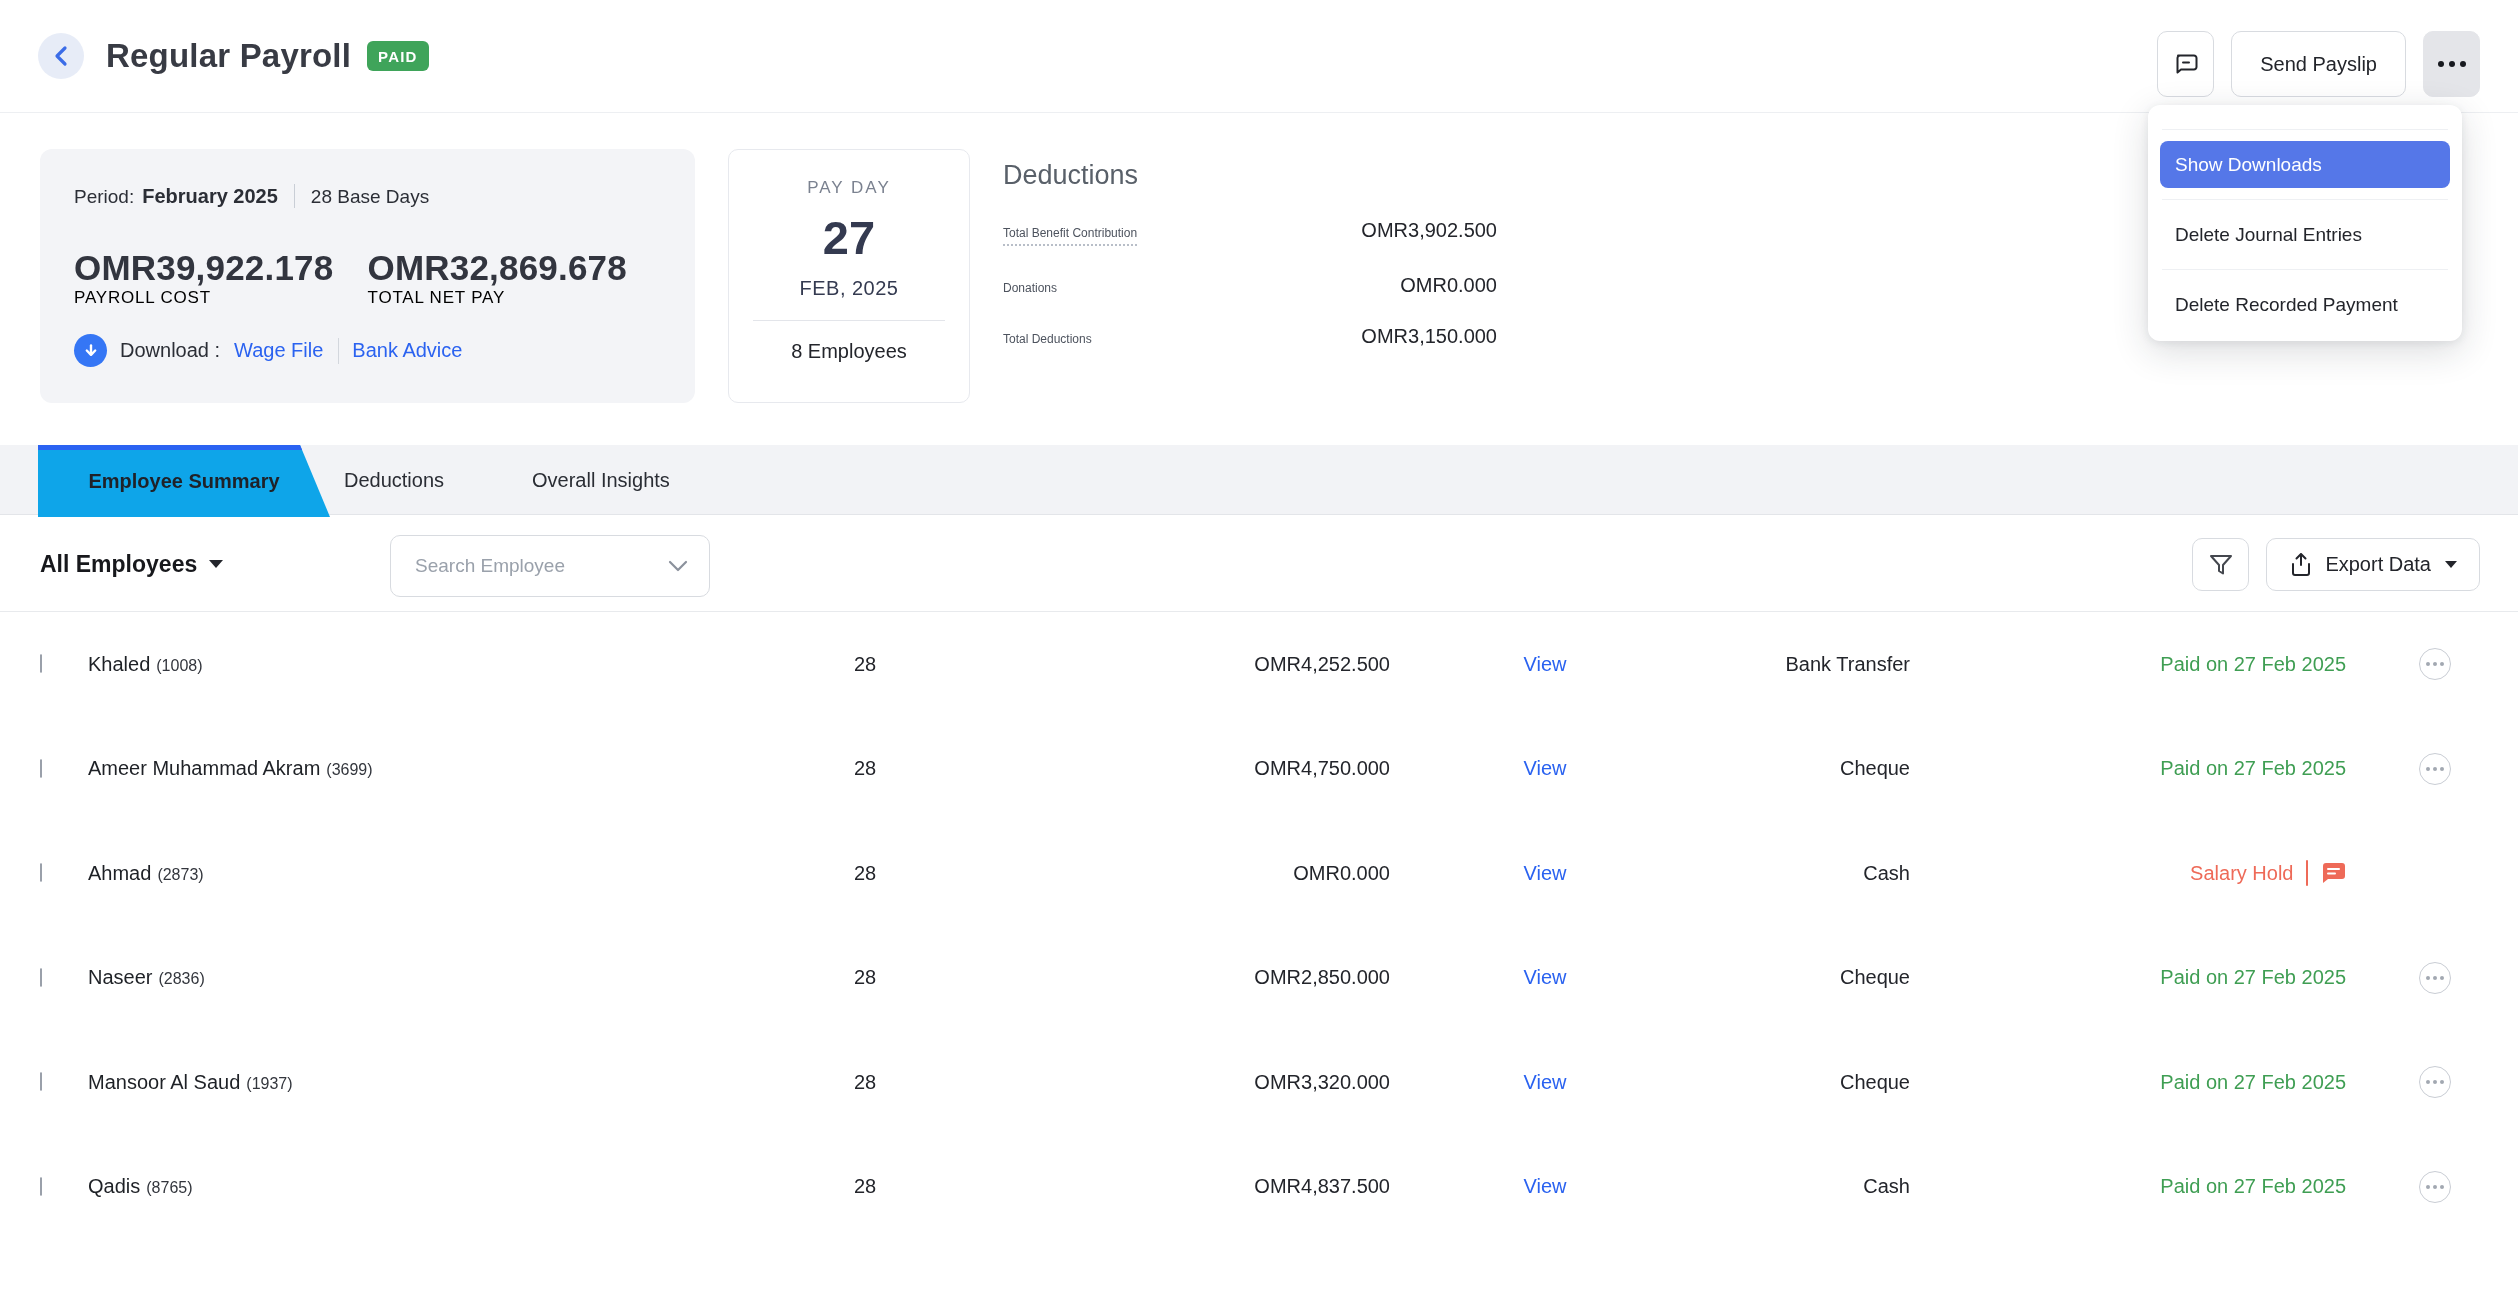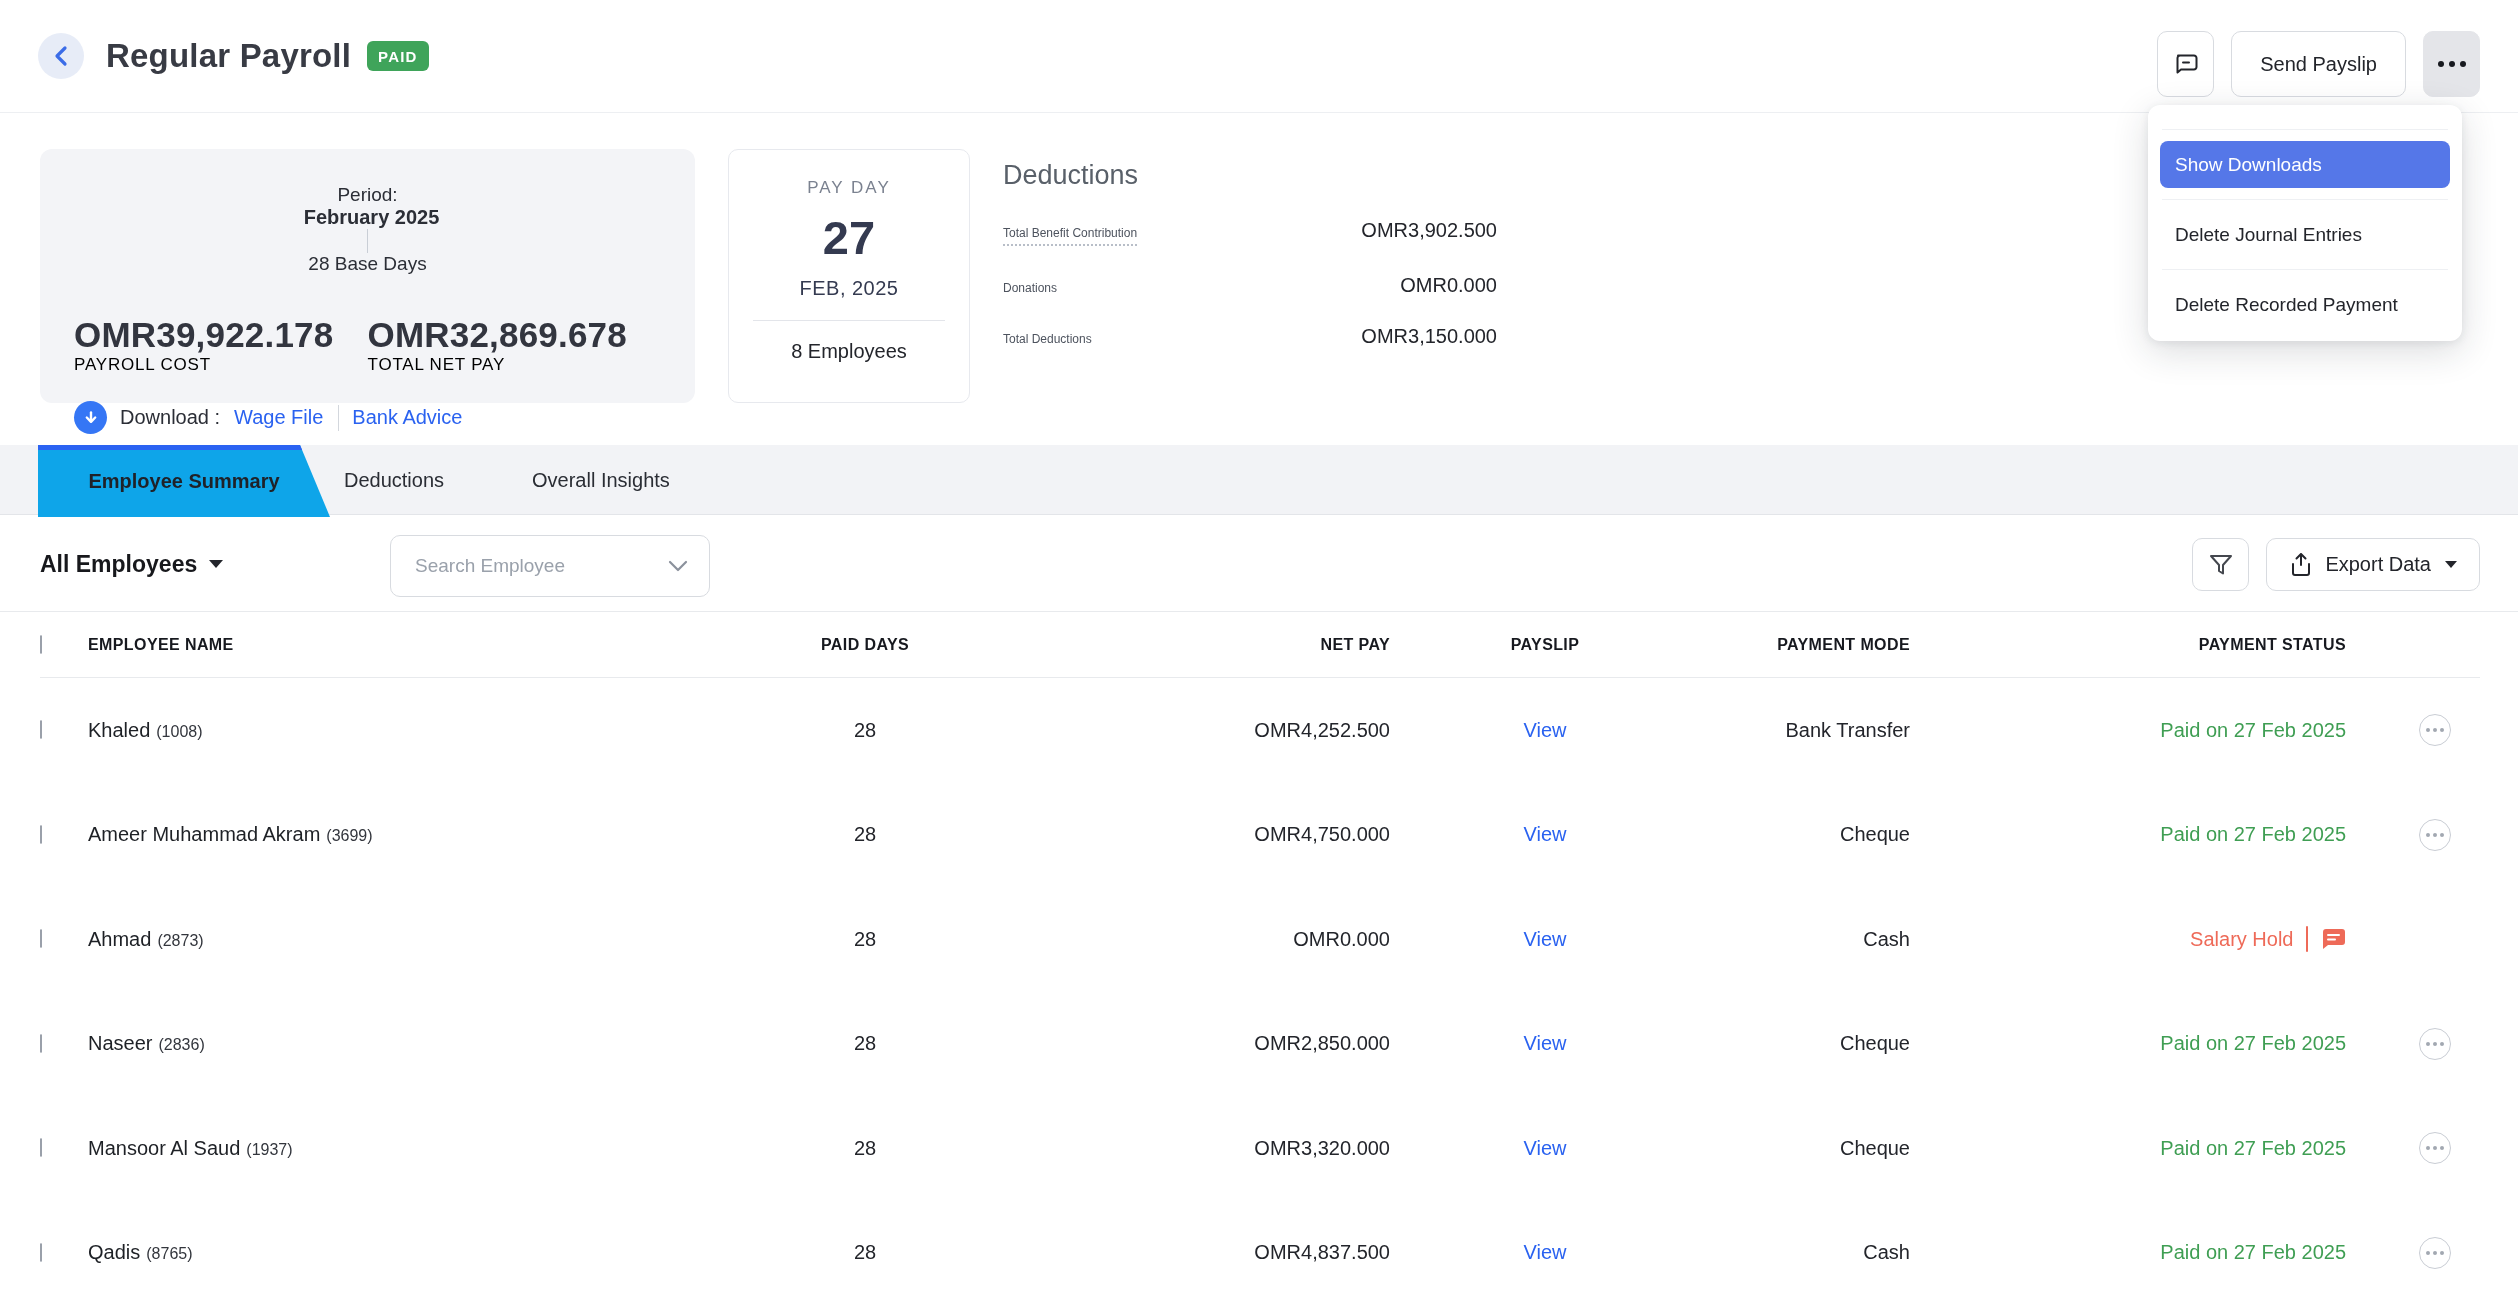--- a/index.html
+++ b/index.html
@@ -28,21 +28,21 @@
   .menu { position:absolute; left:2148px; top:105px; width:314px; background:#fff; border-radius:12px;
     box-shadow:0 10px 36px rgba(30,35,52,.16), 0 2px 8px rgba(30,35,52,.08); padding:13px 12px; z-index:50; }
   .menu-item { height:47px; display:flex; align-items:center; padding:0 15px; font-size:19px;
     color:#23252b; border-radius:8px; cursor:pointer; white-space:nowrap; }
   .menu-item.highlight { background:#5577e8; color:#fff; }
   .menu-sep { height:1px; background:#eef0f3; margin:11px 2px; }
 
   
   .sum-card { position:absolute; left:40px; top:149px; width:655px; height:254px;
     background:#f3f4f7; border-radius:12px; padding:30px 34px; }
-  .period-row { display:flex; align-items:center; font-size:19px; color:#2b2e36; margin-top:5px;flex-direction:column; }
+  .period-row { display:flex; align-items:flex-end; font-size:19px; color:#2b2e36; margin-top:5px; }
   .period-strong { font-weight:700; margin-left:8px; font-size:20px; }
   .vsep { width:1px; height:24px; background:#c9ced6; margin:0 16px; }
   .base-days { font-size:19px; color:#2b2e36; }
   .amounts { display:flex; margin-top:40px; }
   .amount-col { width:320px; }
   .amount { font-size:35px; font-weight:700; color:#32353f; letter-spacing:.2px; }
   .amount-label { font-size:17px; color:#000000; letter-spacing:.8px; margin-top:0; }
   .download-row { display:flex; align-items:center; margin-top:26px; font-size:20px; }
   .dl-circle { width:33px; height:33px; border-radius:50%; background:#3576f5; color:#fff;
     display:flex; align-items:center; justify-content:center; margin-right:13px; }
@@ -246,30 +246,20 @@
           <polyline points="7.5,6.5 12,2 16.5,6.5" fill="none" stroke="#23252b" stroke-width="2" stroke-linecap="round" stroke-linejoin="round"></polyline>
           <path d="M4 12 v9 a2 2 0 0 0 2 2 h12 a2 2 0 0 0 2 -2 v-9" fill="none" stroke="#23252b" stroke-width="2" stroke-linecap="round"></path>
         </svg>
         <span>Export Data</span>
         <span class="caret-down"></span>
       </button>
     </div>
   </div>
 
   <div class="tbl">
-    <div class="tbl-grid tbl-head">
-      <div><span class="checkbox" role="checkbox" aria-checked="false"></span></div>
-      <div class="th">EMPLOYEE NAME</div>
-      <div class="th c-center">PAID DAYS</div>
-      <div class="th c-right">NET PAY</div>
-      <div class="th c-center">PAYSLIP</div>
-      <div class="th c-right">PAYMENT MODE</div>
-      <div class="th c-status">PAYMENT STATUS</div>
-      <div></div>
-    </div>
     <div id="rows-container">
   <div class="tbl-grid tbl-row">
     <div><span class="checkbox" role="checkbox" aria-checked="false"></span></div>
     <div><span class="emp-name">Khaled</span><span class="emp-id">(1008)</span></div>
     <div class="cell c-center">28</div>
     <div class="cell c-right">OMR4,252.500</div>
     <div class="c-center"><span class="view-link">View</span></div>
     <div class="cell c-right">Bank Transfer</div>
     <div class="c-status"><span class="status-paid">Paid on 27 Feb 2025</span></div>
     <div class="actions-cell"><span class="row-more">

